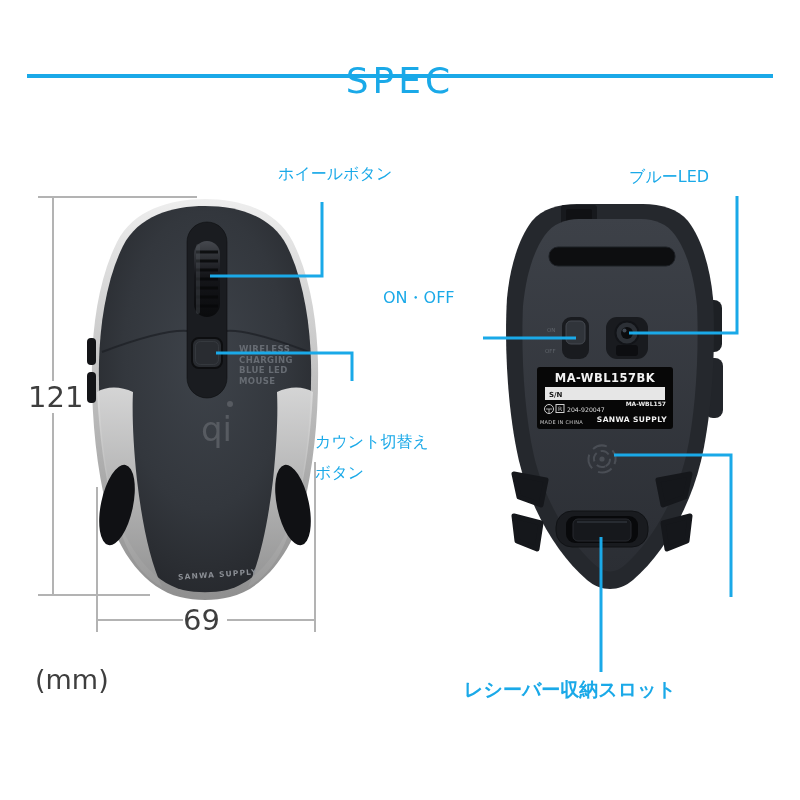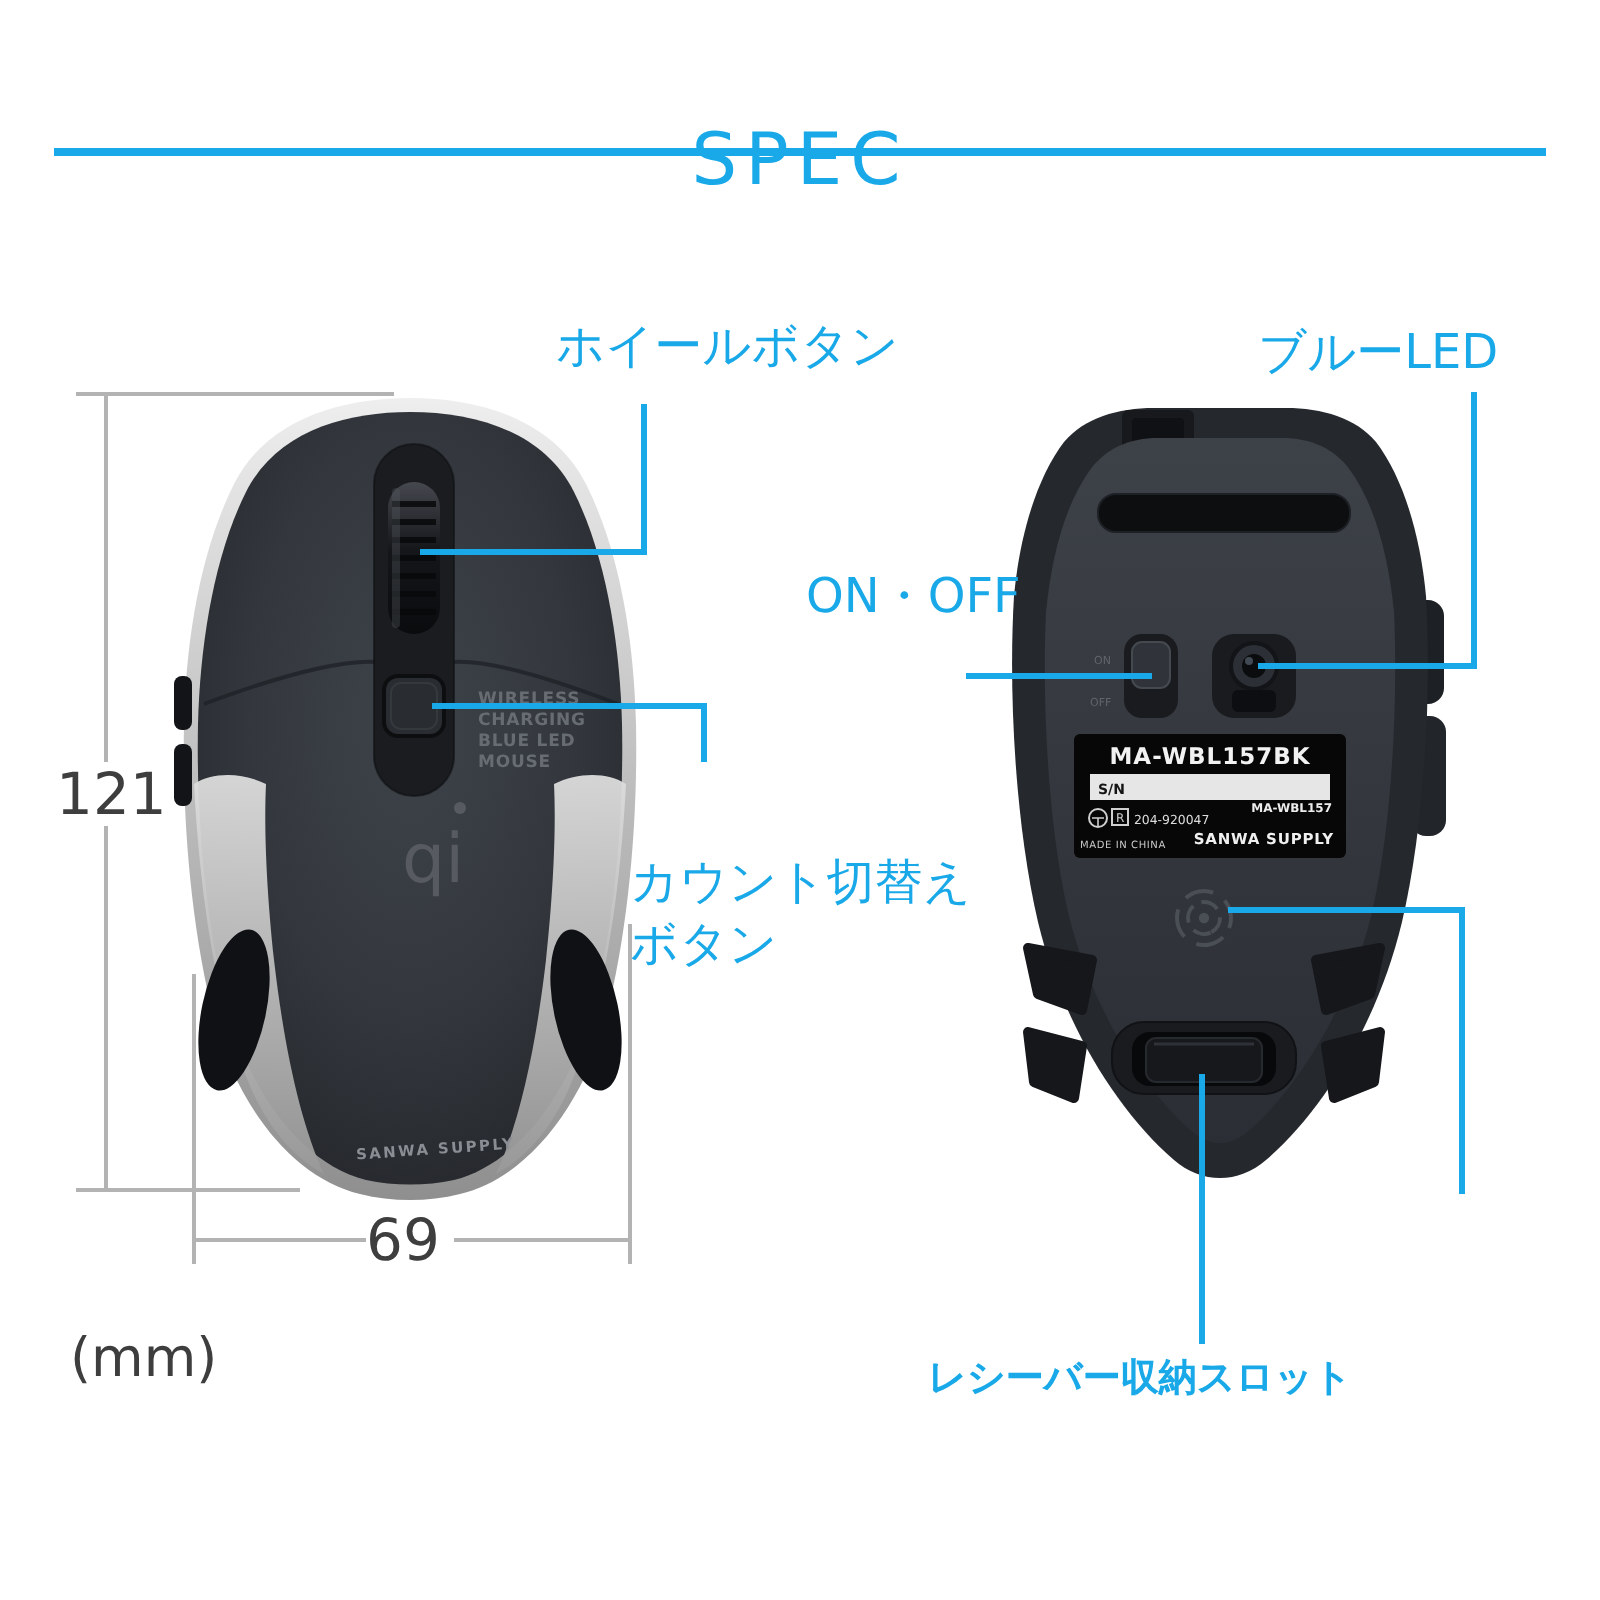--- a/index.html
+++ b/index.html
@@ -12,21 +12,21 @@
     position:absolute; left:0; top:20px; width:800px;
     text-align:center; font-size:36px; letter-spacing:4px;
     color:var(--accent); font-weight:400;margin-top:40px;
   }
   .title-rule {
     position:absolute; left:27px; top:74px; width:746px; height:4px;
     background:var(--accent);
   }
   .callout-label {
     position:absolute; color:var(--accent);
-    font-size:24px; font-weight:500; white-space:nowrap; line-height:31px;
+    font-size:16px; font-weight:500; white-space:nowrap; line-height:31px;
   }
   .dim-text {
     position:absolute; color:var(--dim-text); font-size:29px; font-weight:400;
   }
   .units-note {
     position:absolute; left:35px; top:664px;
     color:var(--dim-text); font-size:27px;
   }
   .callout-line { stroke:var(--accent); stroke-width:3; fill:none; }
   .dim-line { stroke:var(--dim-line); stroke-width:2; fill:none; }
@@ -188,21 +188,21 @@
 
   <div class="callout-label" style="left:278px; top:158px;">ホイールボタン</div>
 
   <div class="callout-label" style="left:315px; top:390px;margin-top:36px;">
     <div>カウント切替え</div>
     <div>ボタン</div>
   </div>
 
   <div class="callout-label" style="left:629px; top:161px;">ブルーLED</div>
 
-  <div class="callout-label" style="left:383px; top:282px; line-height:32px;margin-left:20px;">
+  <div class="callout-label" style="left:383px; top:282px; line-height:32px;">
     <div>ON・OFF</div>
   </div>
 
 
   <div class="callout-label" style="left:464px; top:674px; font-size:19px;font-weight:bold;">レシーバー収納スロット</div>
 
   <div class="dim-text" style="left:28px; top:380px; width:50px; text-align:right;">121</div>
   <div class="dim-text" style="left:183px; top:603px; width:44px; text-align:left;">69</div>
   <div class="units-note">(mm)</div>
 

